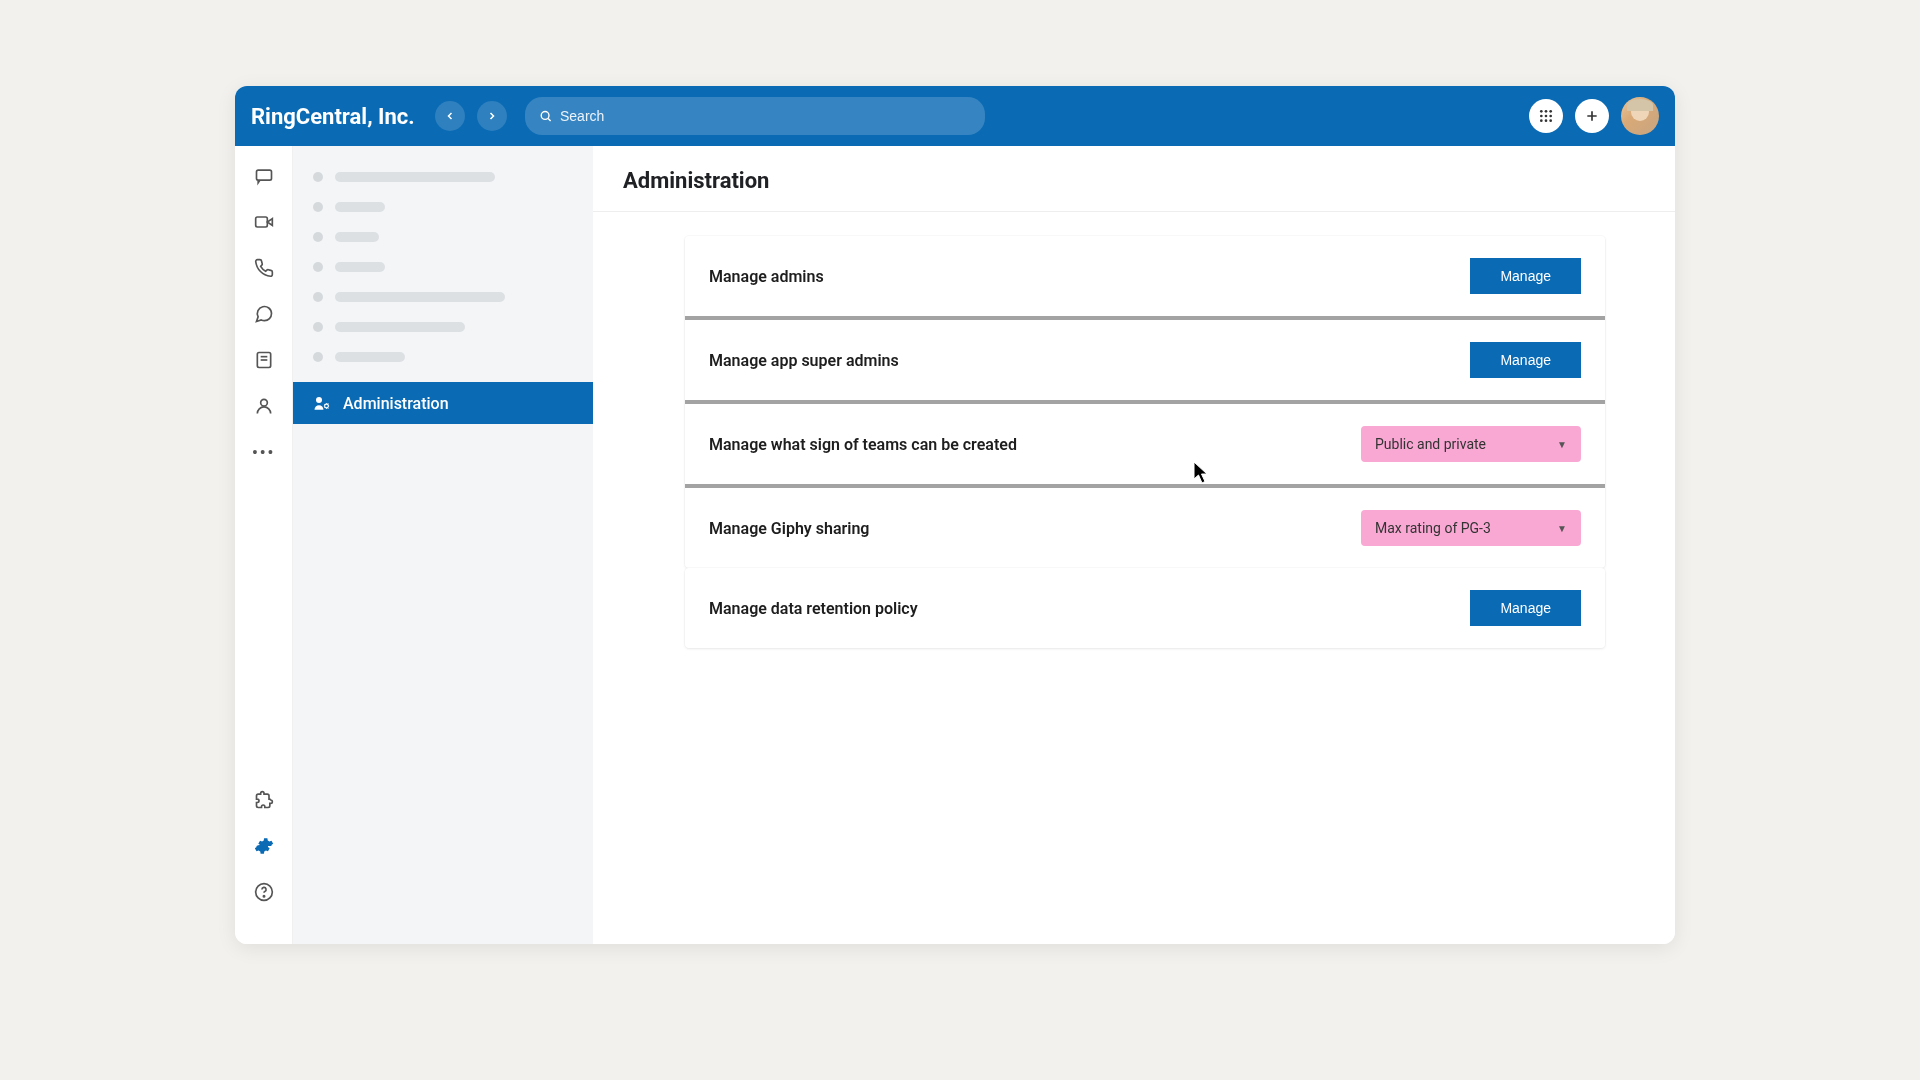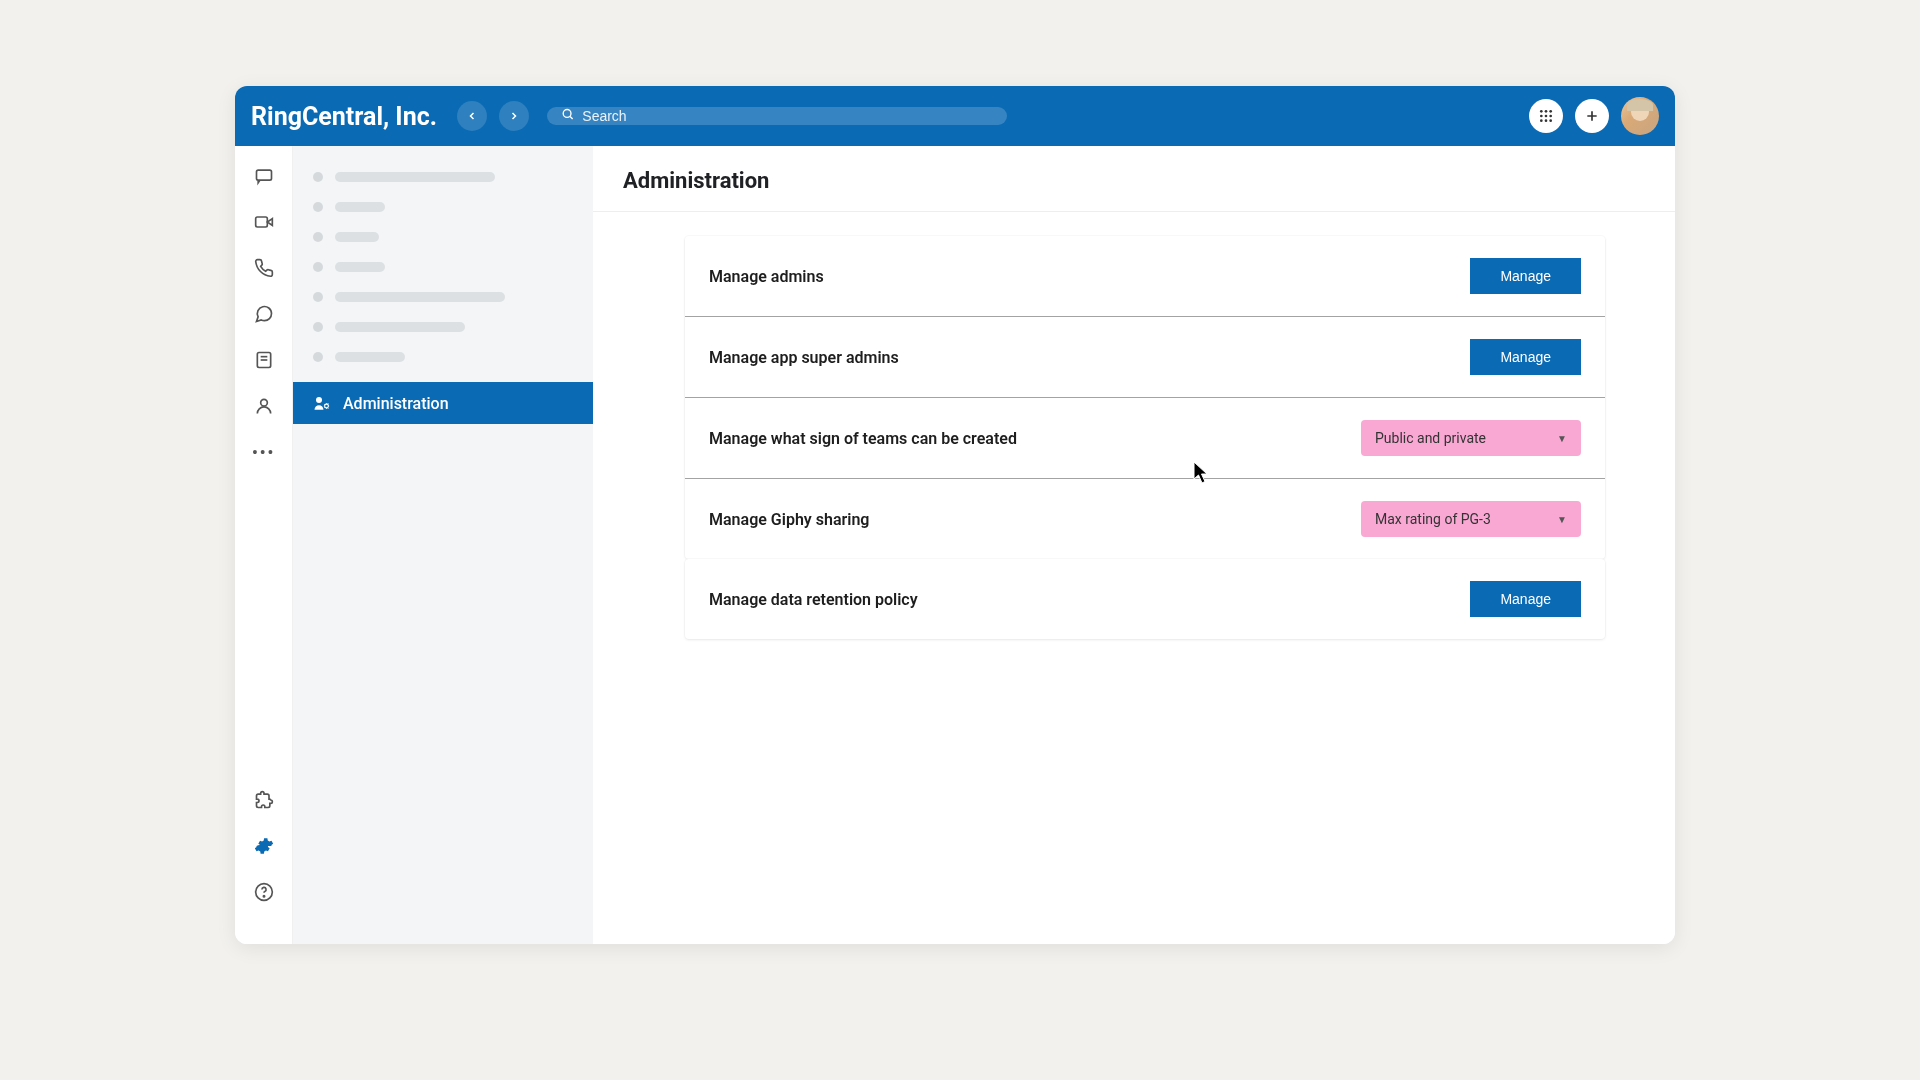--- a/index.html
+++ b/index.html
@@ -28,39 +28,40 @@
       height: 60px;
       background: #0a6ab4;
       display: flex;
       align-items: center;
       padding: 0 16px;
       gap: 12px;
     }
     .app-title {
       color: #fff;
       font-weight: 700;
-      font-size: 25px;
+      font-size: 22px;
       margin-right: 8px;
     }
     .nav-arrow {
       width: 30px;
       height: 30px;
       border-radius: 50%;
       background: rgba(255,255,255,0.15);
       display: flex;
       align-items: center;
       justify-content: center;
       cursor: pointer;
     }
     .searchbar {
       flex: 0 0 460px;
-      height: 18px;
+      height: 38px;
       background: rgba(255,255,255,0.18);
       border-radius: 17px;
       display: flex;
+      align-items: center;
       padding: 0 14px;
       gap: 8px;
       margin-left: 6px;
     }
     .searchbar input {
       background: transparent;
       border: none;
       outline: none;
       color: #fff;
       font-size: 14px;
@@ -185,21 +186,21 @@
     .card {
       background: #fff;
       border-radius: 4px;
       box-shadow: 0 1px 3px rgba(0,0,0,0.08), 0 0 0 1px rgba(0,0,0,0.02);
     }
     .row {
       display: flex;
       align-items: center;
       justify-content: space-between;
       padding: 22px 24px;
-      border-bottom: 1px solid #a3a3a3;
+      border-bottom: 4px solid #a3a3a3;
     }
     .row:last-child { border-bottom: none; }
     .row-label {
       font-size: 16px;
       font-weight: 600;
       color: #1e1e1e;
     }
     .btn-primary {
       background: #0a6ab4;
       color: #fff;

